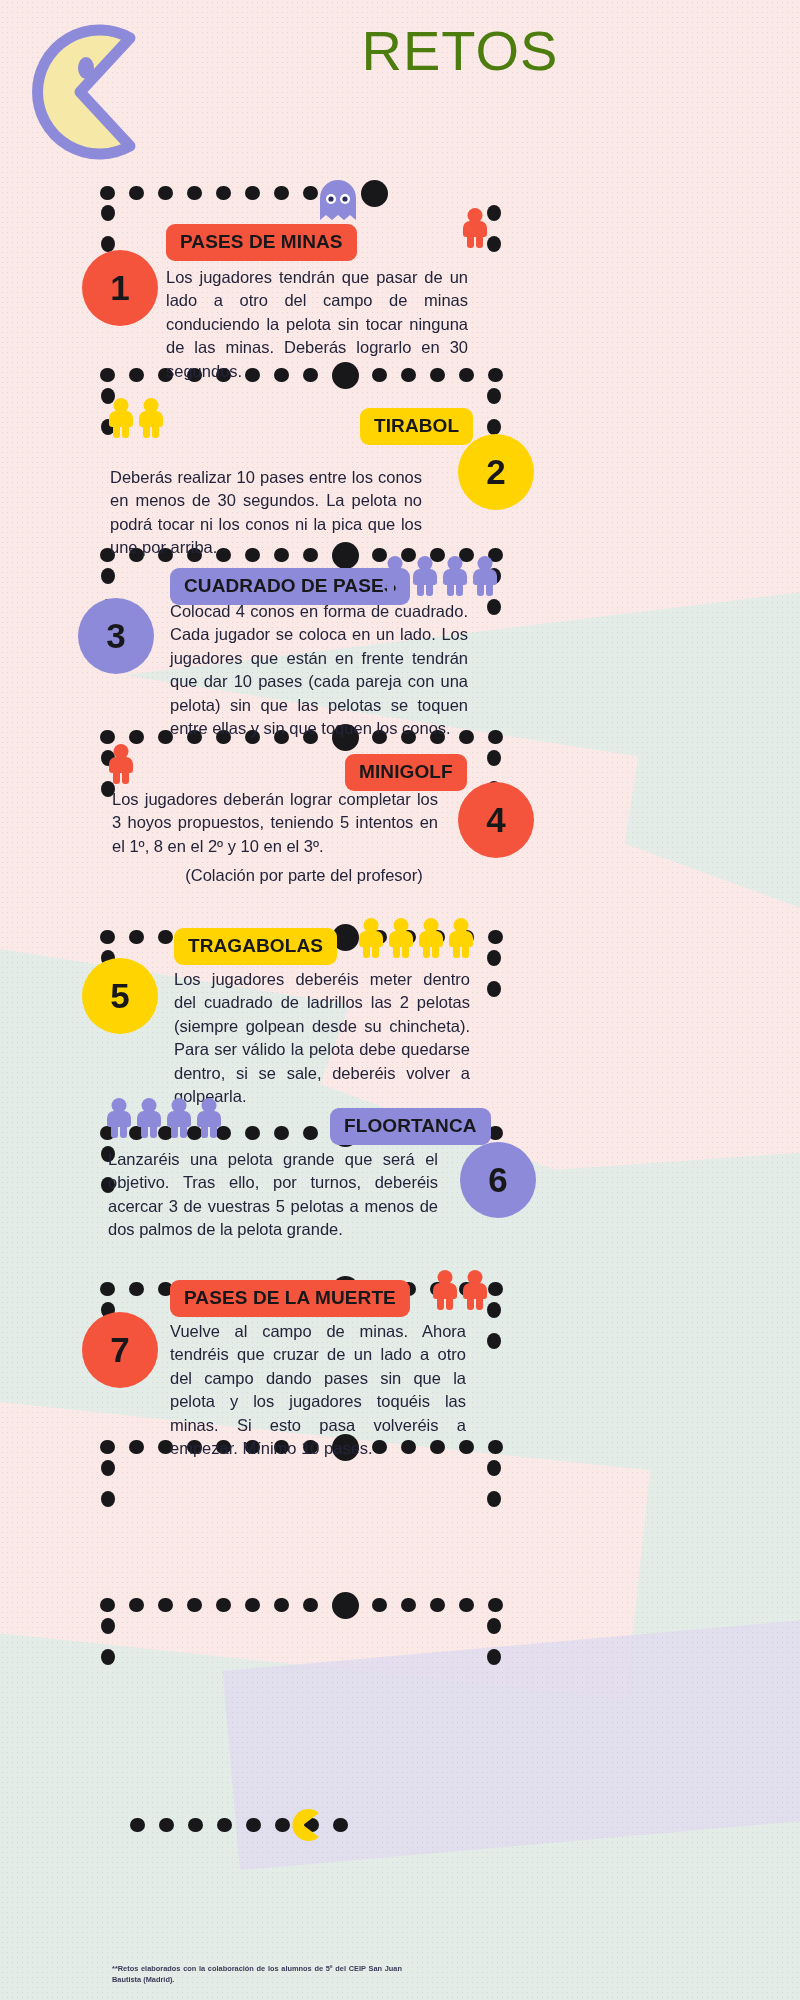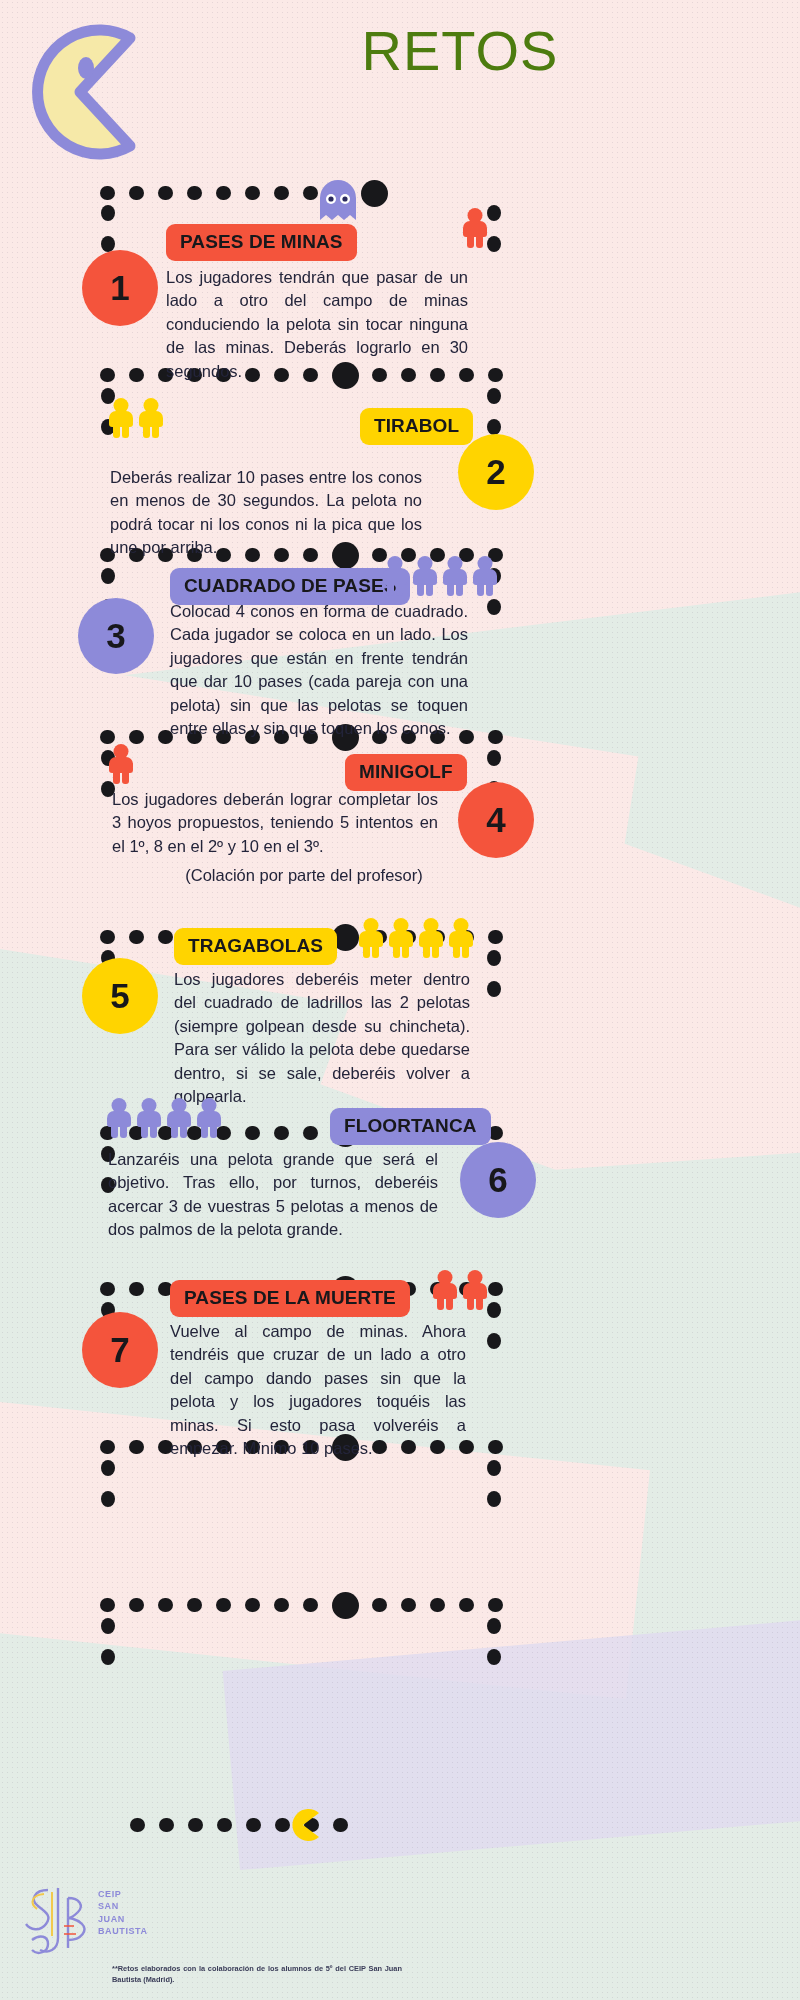--- a/index.html
+++ b/index.html
@@ -593,44 +593,16 @@
       </div>
     </div>
   </div>
 
   <div style="position:absolute; left:286px; top:1808px; width:34px; height:34px;">
     <svg viewBox="0 0 34 34" width="34" height="34">
       <path d="M33 5 A16 16 0 1 0 33 29 L17 17 Z" fill="#ffd400"></path>
     </svg>
   </div>
 
-  <div class="footer">
-
-    <div class="school-logo">
-      <svg viewBox="0 0 80 85" width="80" height="85">
-        <g fill="none" stroke="#8d8ad9" stroke-width="2.4">
-          <path d="M30 12 C16 12 12 22 20 28 C28 34 34 38 28 46 C22 54 12 52 8 46"></path>
-          <path d="M40 10 L40 60 C40 72 30 76 22 72"></path>
-          <path d="M50 20 L50 70 M50 20 C62 20 66 28 60 34 C54 40 50 40 50 40 C50 40 58 40 64 46 C70 52 64 62 50 62"></path>
-          <path d="M14 62 C22 56 30 58 30 66 C30 74 20 78 14 72"></path>
-        </g>
-        <g fill="none" stroke="#f2c94c" stroke-width="2">
-          <path d="M26 16 C14 17 11 25 19 31"></path>
-          <path d="M34 14 L34 58"></path>
-        </g>
-        <g fill="none" stroke="#f4543c" stroke-width="1.6">
-          <path d="M46 48 L56 48 M46 56 L58 56"></path>
-        </g>
-      </svg>
-    </div>
-
-    <div class="school-name">
-      <div>CEIP</div>
-      <div>SAN</div>
-      <div>JUAN</div>
-      <div>BAUTISTA</div>
-    </div>
-
-  </div>
 
   <div class="fineprint">**Retos elaborados con la colaboración de los alumnos de 5º del CEIP San Juan Bautista (Madrid).</div>
 
 </div>
 
 </body></html>

